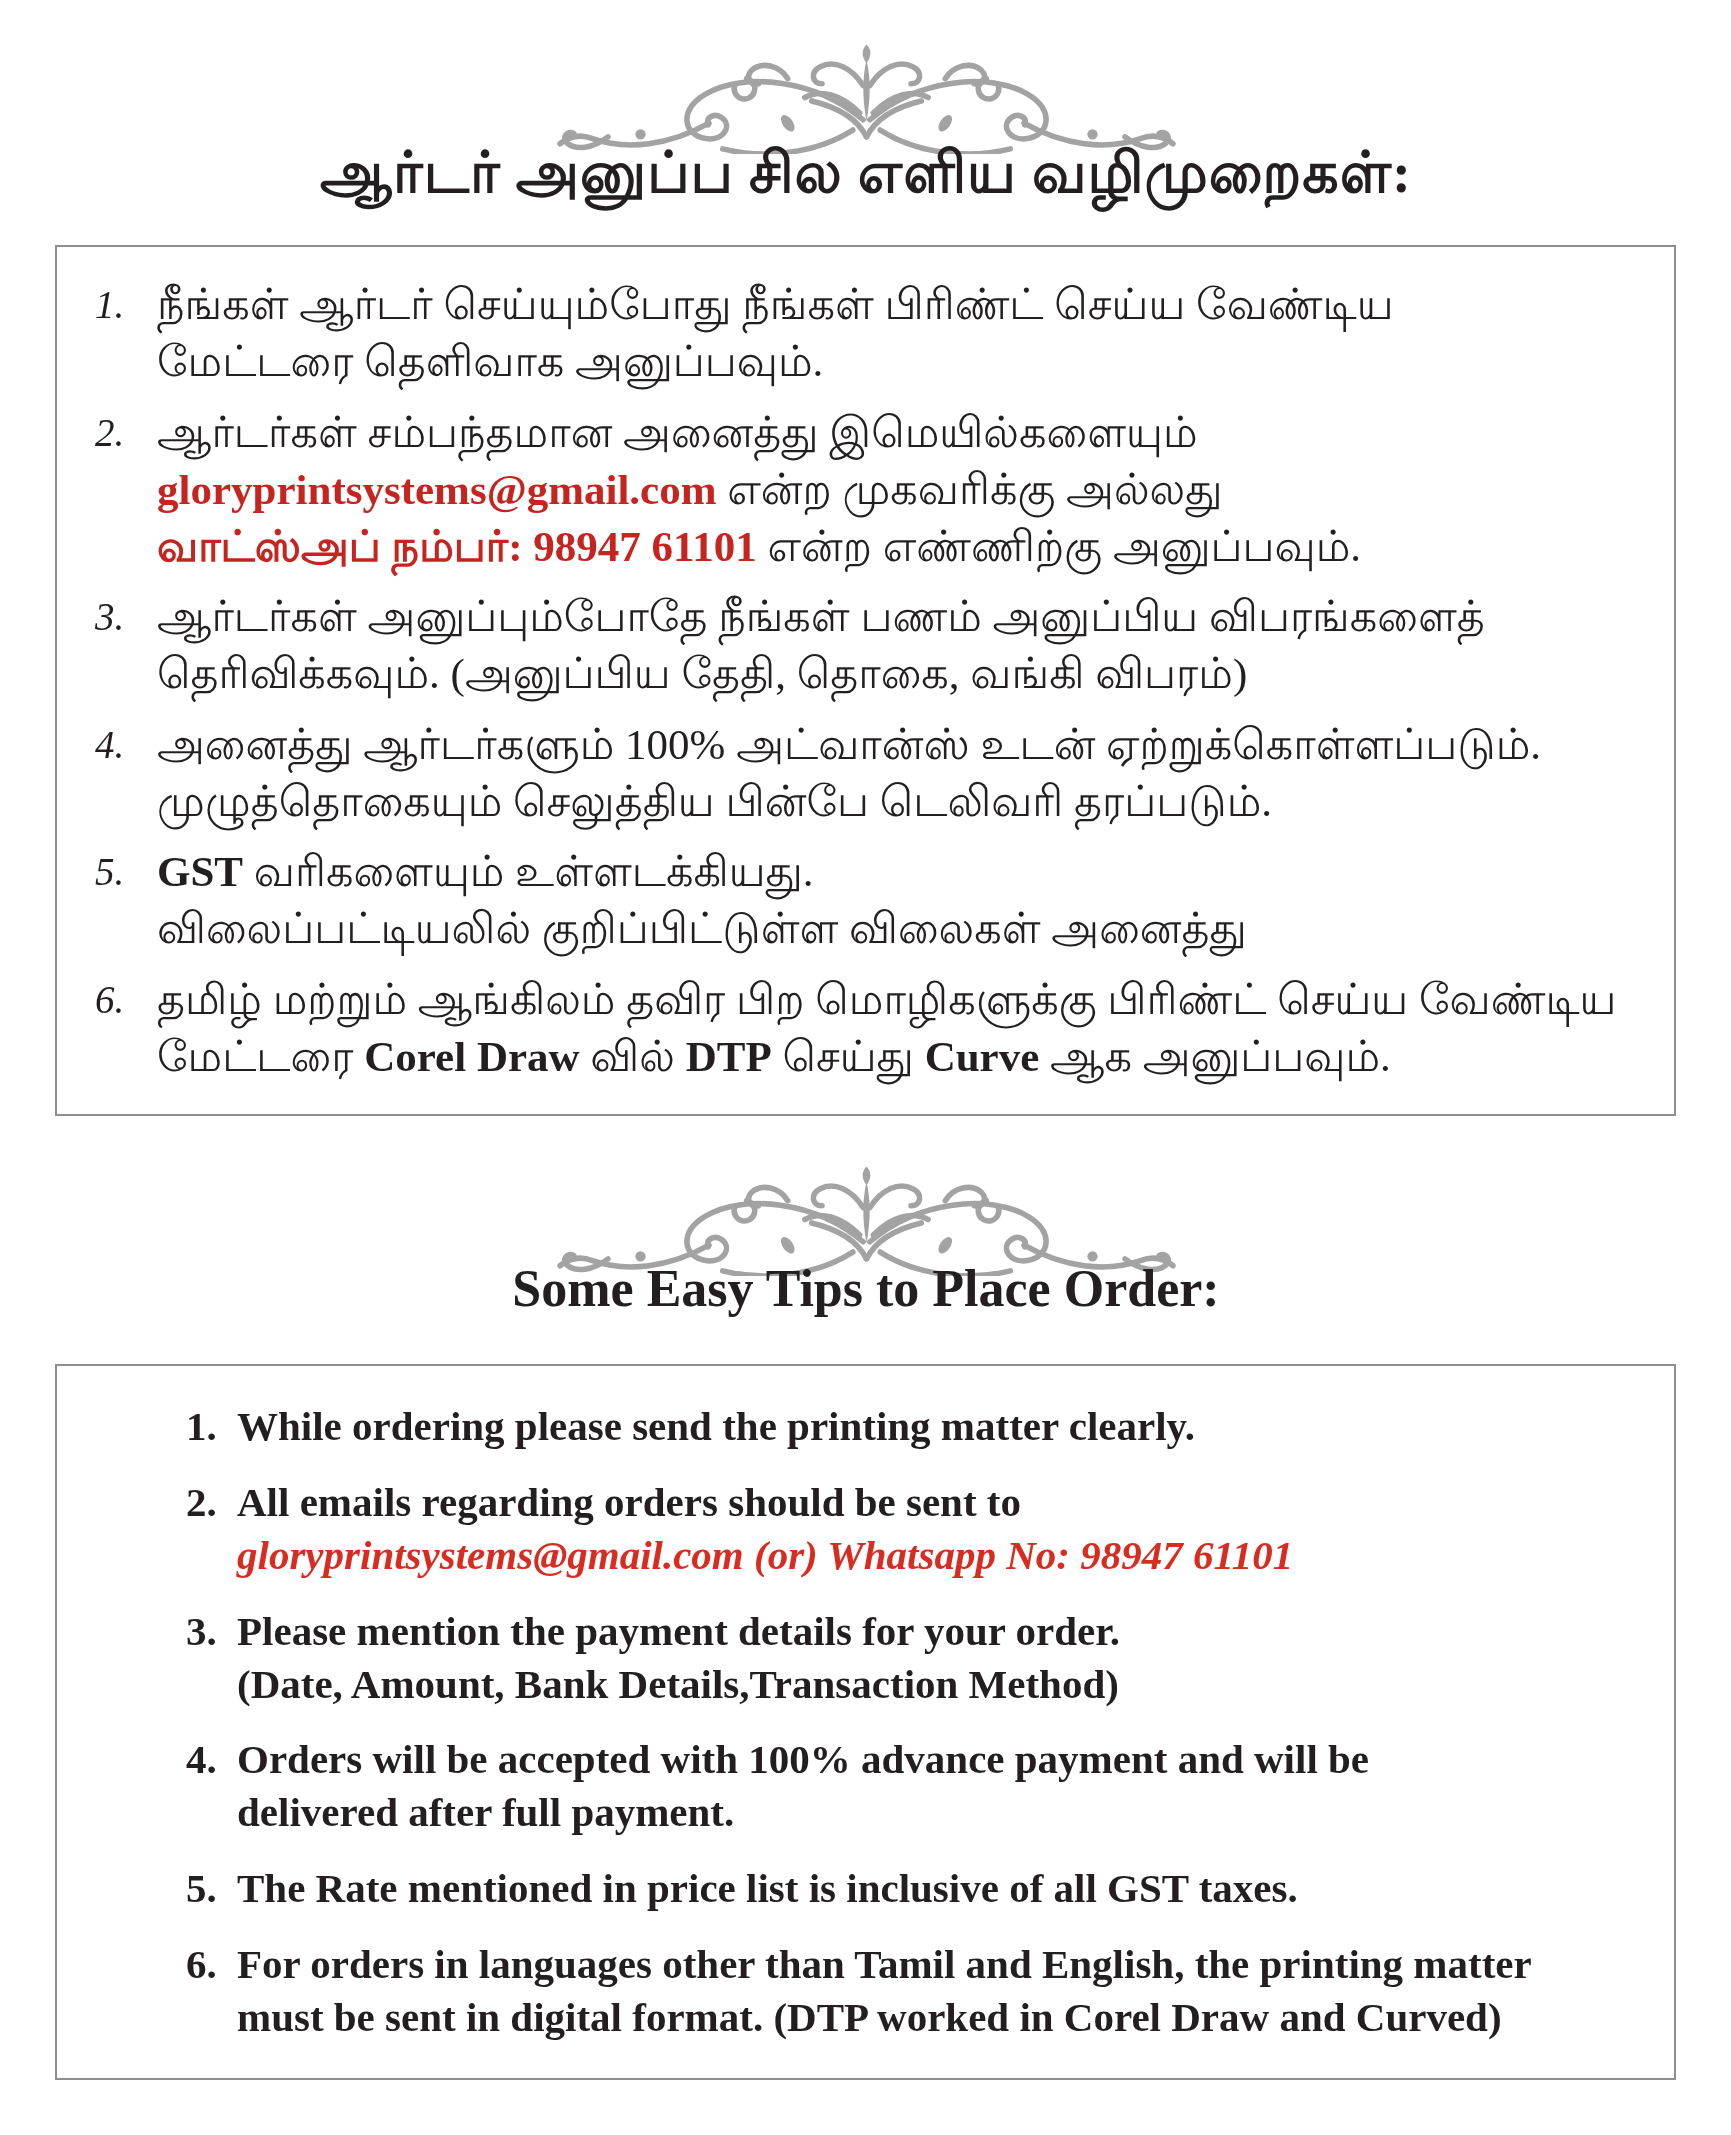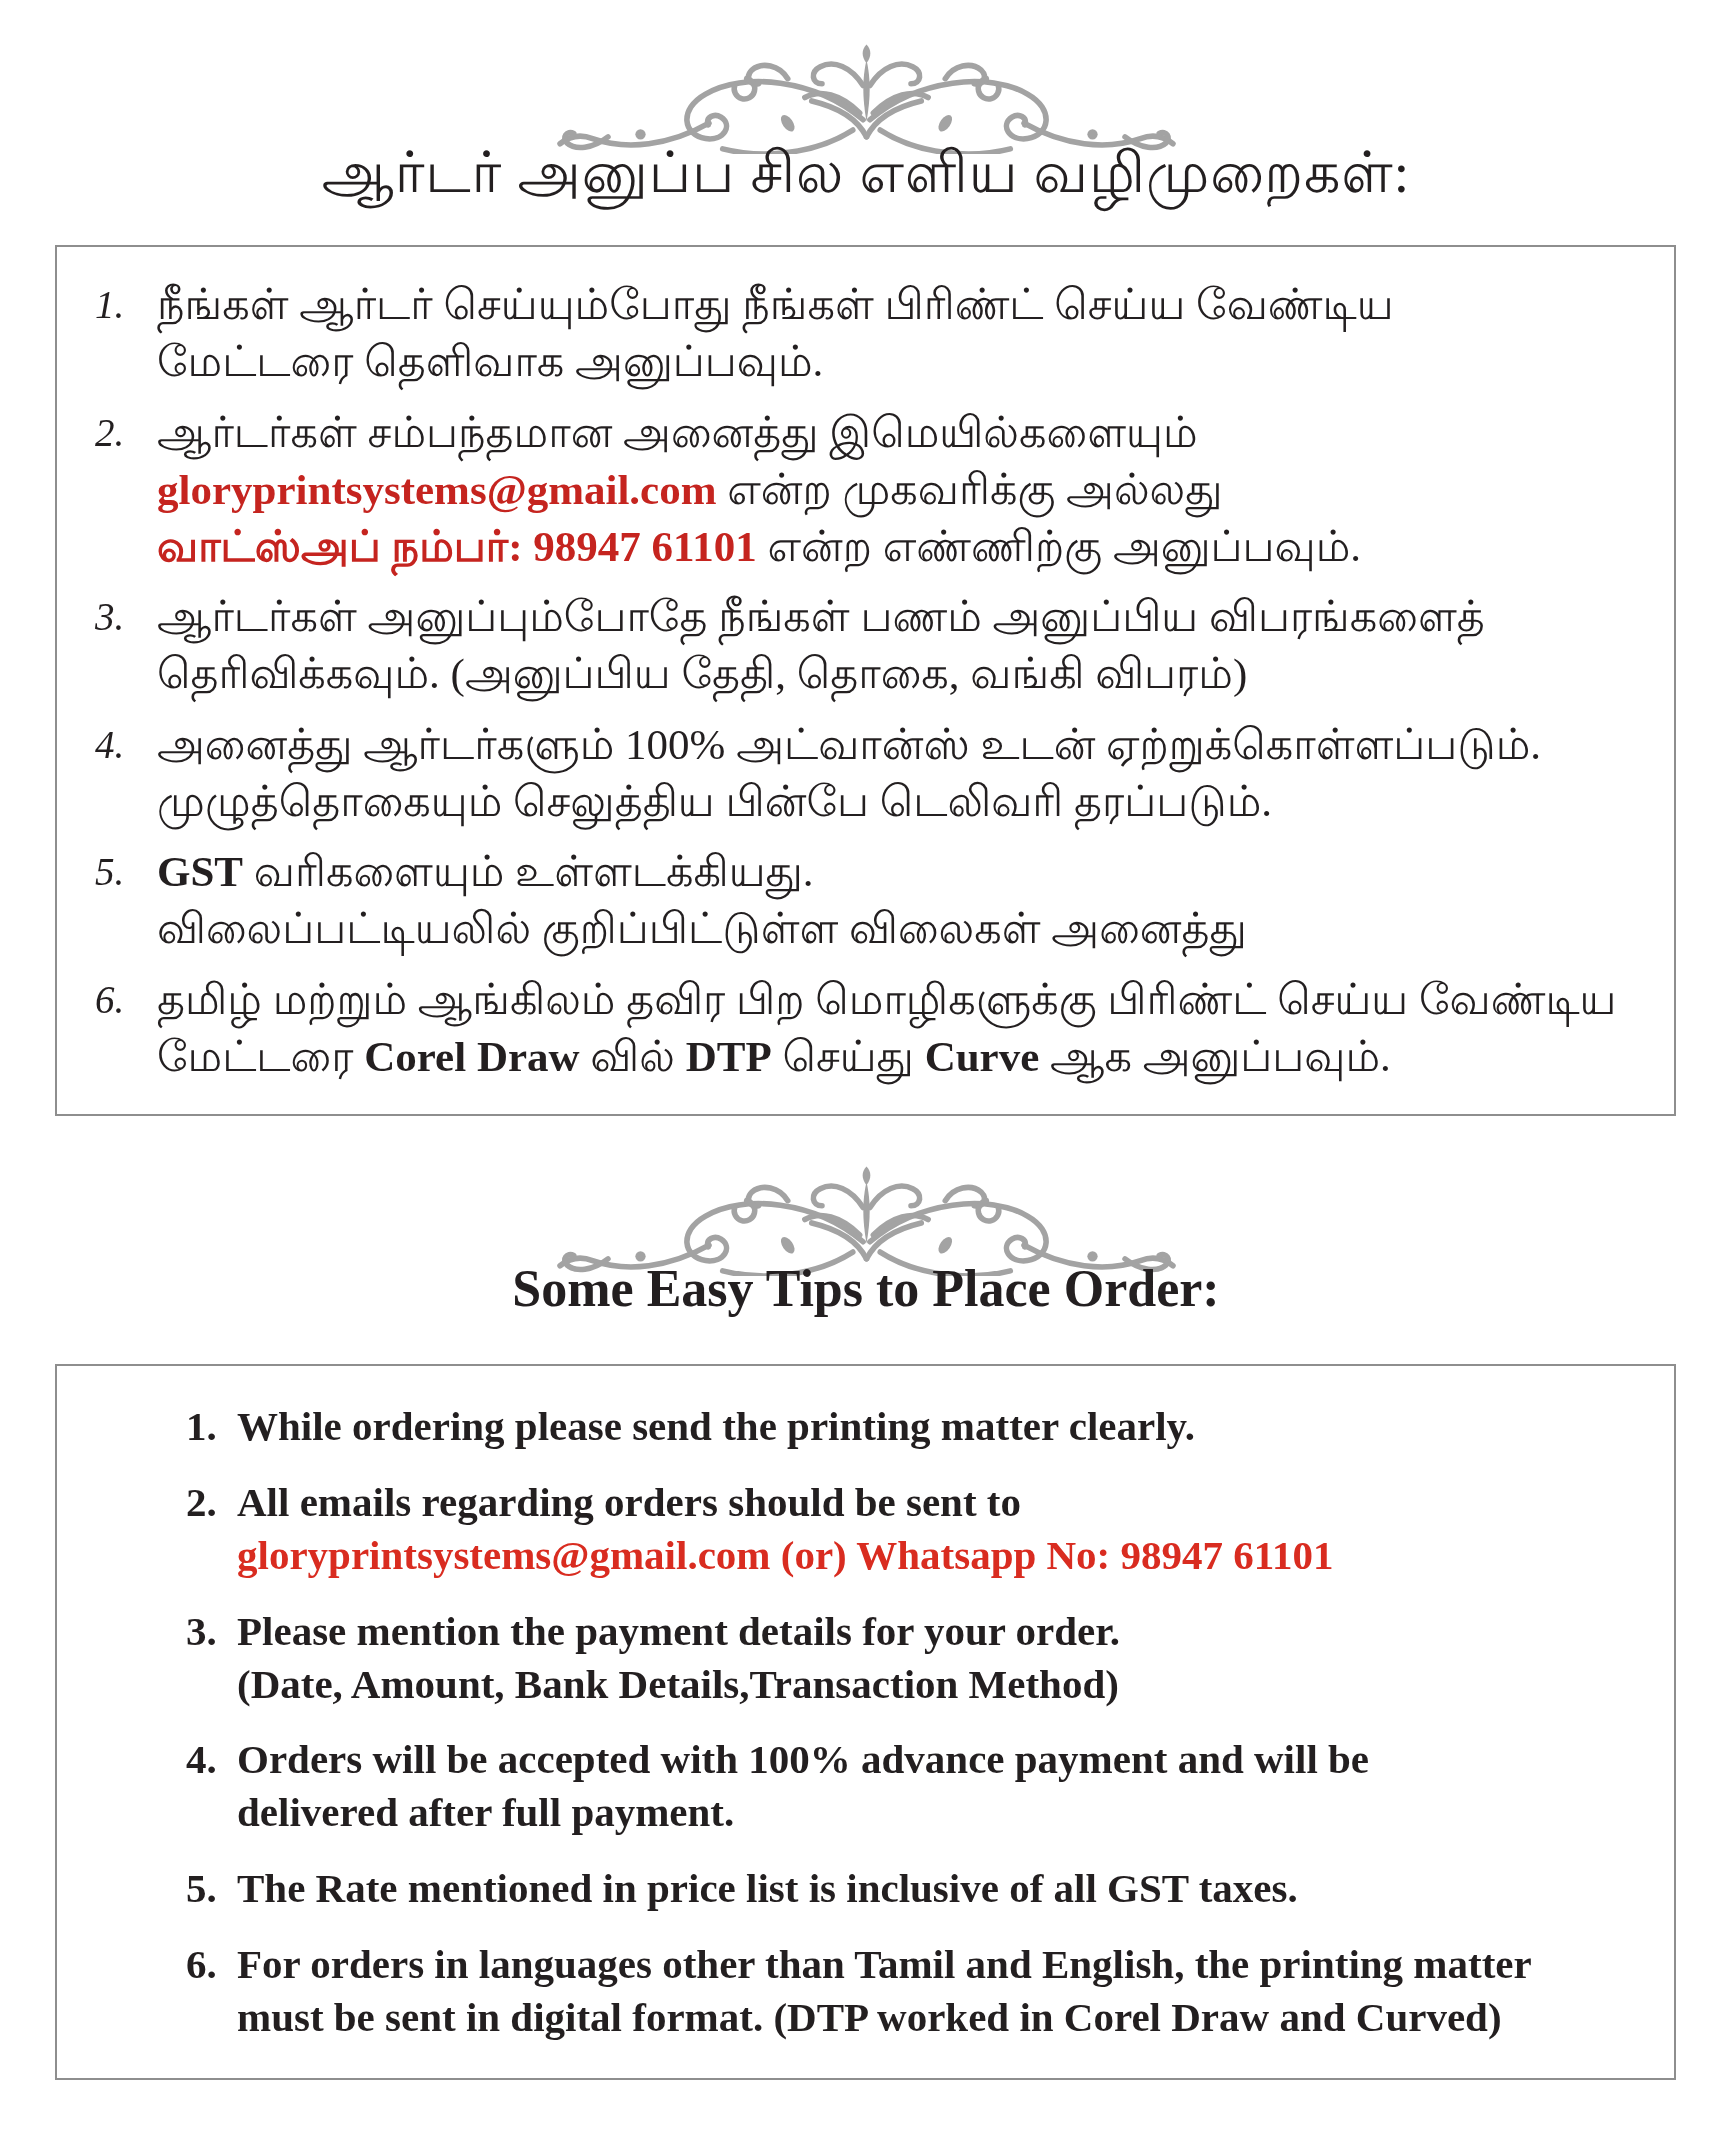--- a/index.html
+++ b/index.html
@@ -20,21 +20,21 @@
   }
   
   .flourish{position:absolute;left:0;right:0;display:flex;justify-content:center;}
   .flourish svg{color:var(--flourish-gray);}
   .flourish-top{top:41px;}
   .flourish-mid{top:1163px;}
   
   .tamil-heading{
     position:absolute;top:140px;left:0;width:100%;
     margin:0;text-align:center;
-    font-size:57px;font-weight:400;letter-spacing:0.9px;
+    font-size:57px;font-weight:700;letter-spacing:0.9px;
     color:var(--text-black);
   }
   .english-heading{
     position:absolute;top:1259px;left:0;width:100%;
     margin:0;text-align:center;
     font-size:52px;font-weight:700;
     color:var(--text-black);
   }
   
   .box{
@@ -50,21 +50,21 @@
   .item{display:flex;align-items:flex-start;}
   .t-item{font-size:43px;line-height:57px;}
   .t-num{
     flex:0 0 62px;font-style:italic;font-size:39px;line-height:57px;
   }
   .t-text{flex:1;}
   .e-item{font-size:41px;line-height:53px;font-weight:700;}
   .e-num{flex:0 0 51px;}
   .e-text{flex:1;}
   .red-ta{color:var(--tamil-red);font-weight:700;}
-  .red-en{color:var(--english-red);}
+  .red-en{color:var(--english-red);font-style:italic;}
   .latin-b{font-weight:700;}
 </style>
 </head>
 <body>
 
 <div class="canvas">
 
   <div class="flourish flourish-top">
     <svg width="621" height="113" viewBox="0 0 720 132">
       <g id="halfA" fill="none" stroke="currentColor" stroke-width="6.5" stroke-linecap="round">

